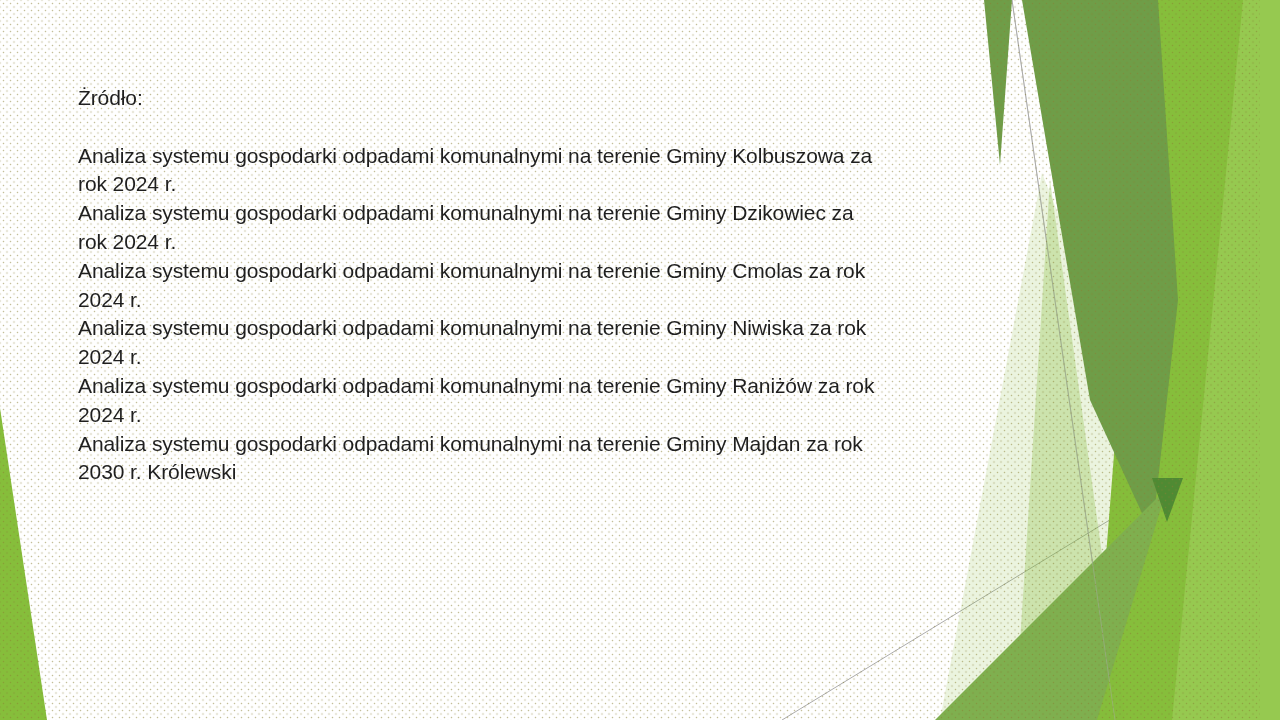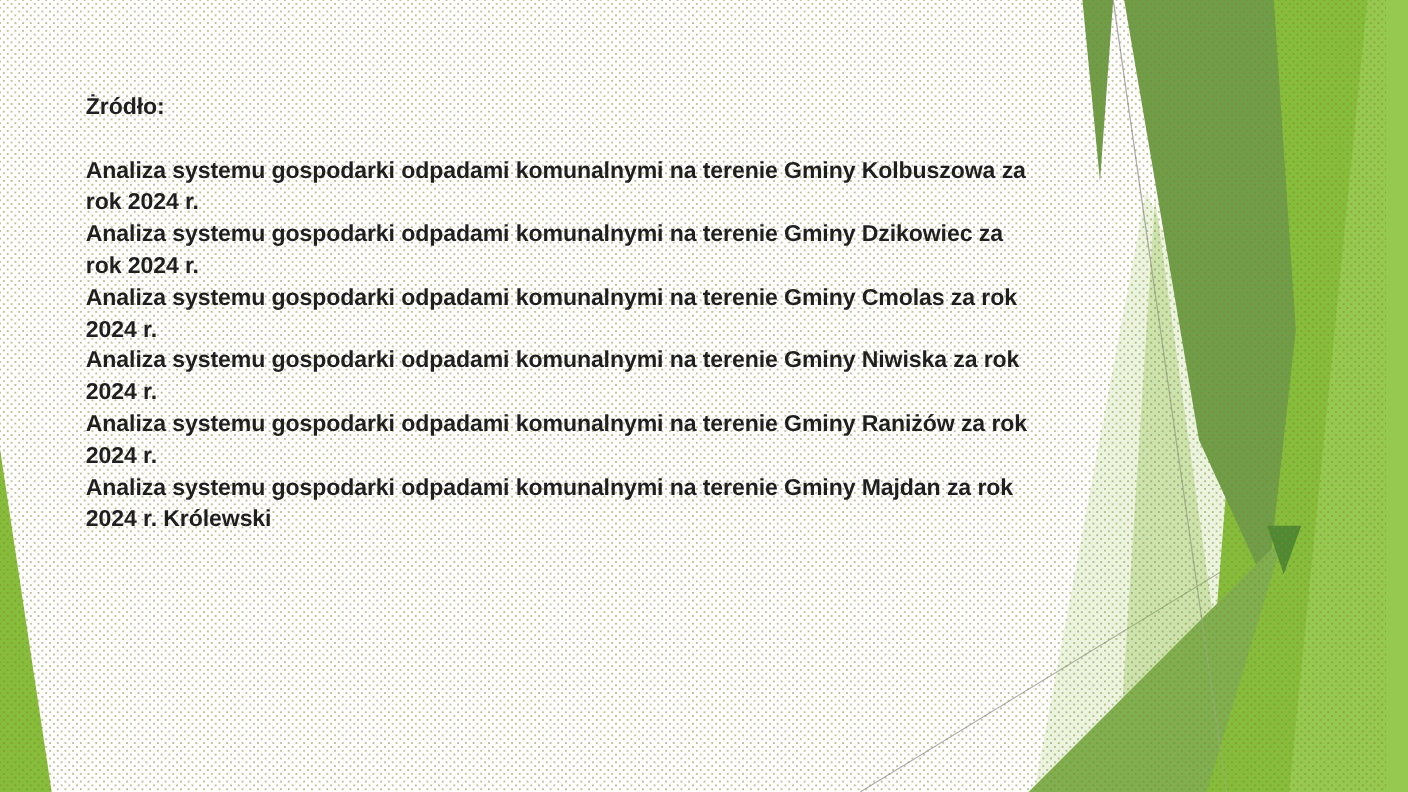--- a/index.html
+++ b/index.html
@@ -1,21 +1,21 @@
 <!DOCTYPE html>
 <html style="--text-color: #1f1f1f; --dot-color: #8A8135;"><head>
 <meta charset="utf-8">
 <style>
   html,body{margin:0;padding:0;}
   body{
     width:1280px;height:720px;overflow:hidden;position:relative;
     background:#ffffff;
     font-family:"Liberation Sans","DejaVu Sans",sans-serif;
   }
-  .slide{position:absolute;inset:0;width:1260px;height:720px;background:#ffffff;font-weight:bold;}
+  .slide{position:absolute;inset:0;width:1260px;height:720px;background:#ffffff;}
   svg.deco{position:absolute;inset:0;z-index:1;}
   
   .dots{
     position:absolute;inset:0;z-index:2;pointer-events:none;
     background-image:
       radial-gradient(circle, var(--dot-color) 0.8px, rgba(0,0,0,0) 1.05px),
       radial-gradient(circle, var(--dot-color) 0.8px, rgba(0,0,0,0) 1.05px);
     background-size:7px 7px,7px 7px;
     background-position:0 0,3.5px 3.5px;
     opacity:.5;
@@ -63,16 +63,16 @@
     <div class="ln">rok 2024 r.</div>
     <div class="ln">Analiza systemu gospodarki odpadami komunalnymi na terenie Gminy Dzikowiec za</div>
     <div class="ln">rok 2024 r.</div>
     <div class="ln">Analiza systemu gospodarki odpadami komunalnymi na terenie Gminy Cmolas za rok</div>
     <div class="ln">2024 r.</div>
     <div class="ln">Analiza systemu gospodarki odpadami komunalnymi na terenie Gminy Niwiska za rok</div>
     <div class="ln">2024 r.</div>
     <div class="ln">Analiza systemu gospodarki odpadami komunalnymi na terenie Gminy Raniżów za rok</div>
     <div class="ln">2024 r.</div>
     <div class="ln">Analiza systemu gospodarki odpadami komunalnymi na terenie Gminy Majdan za rok</div>
-    <div class="ln">2024 r. Królewski</div>
+    <div class="ln">2030 r. Królewski</div>
   </div>
 
 </div>
 
 </body></html>

